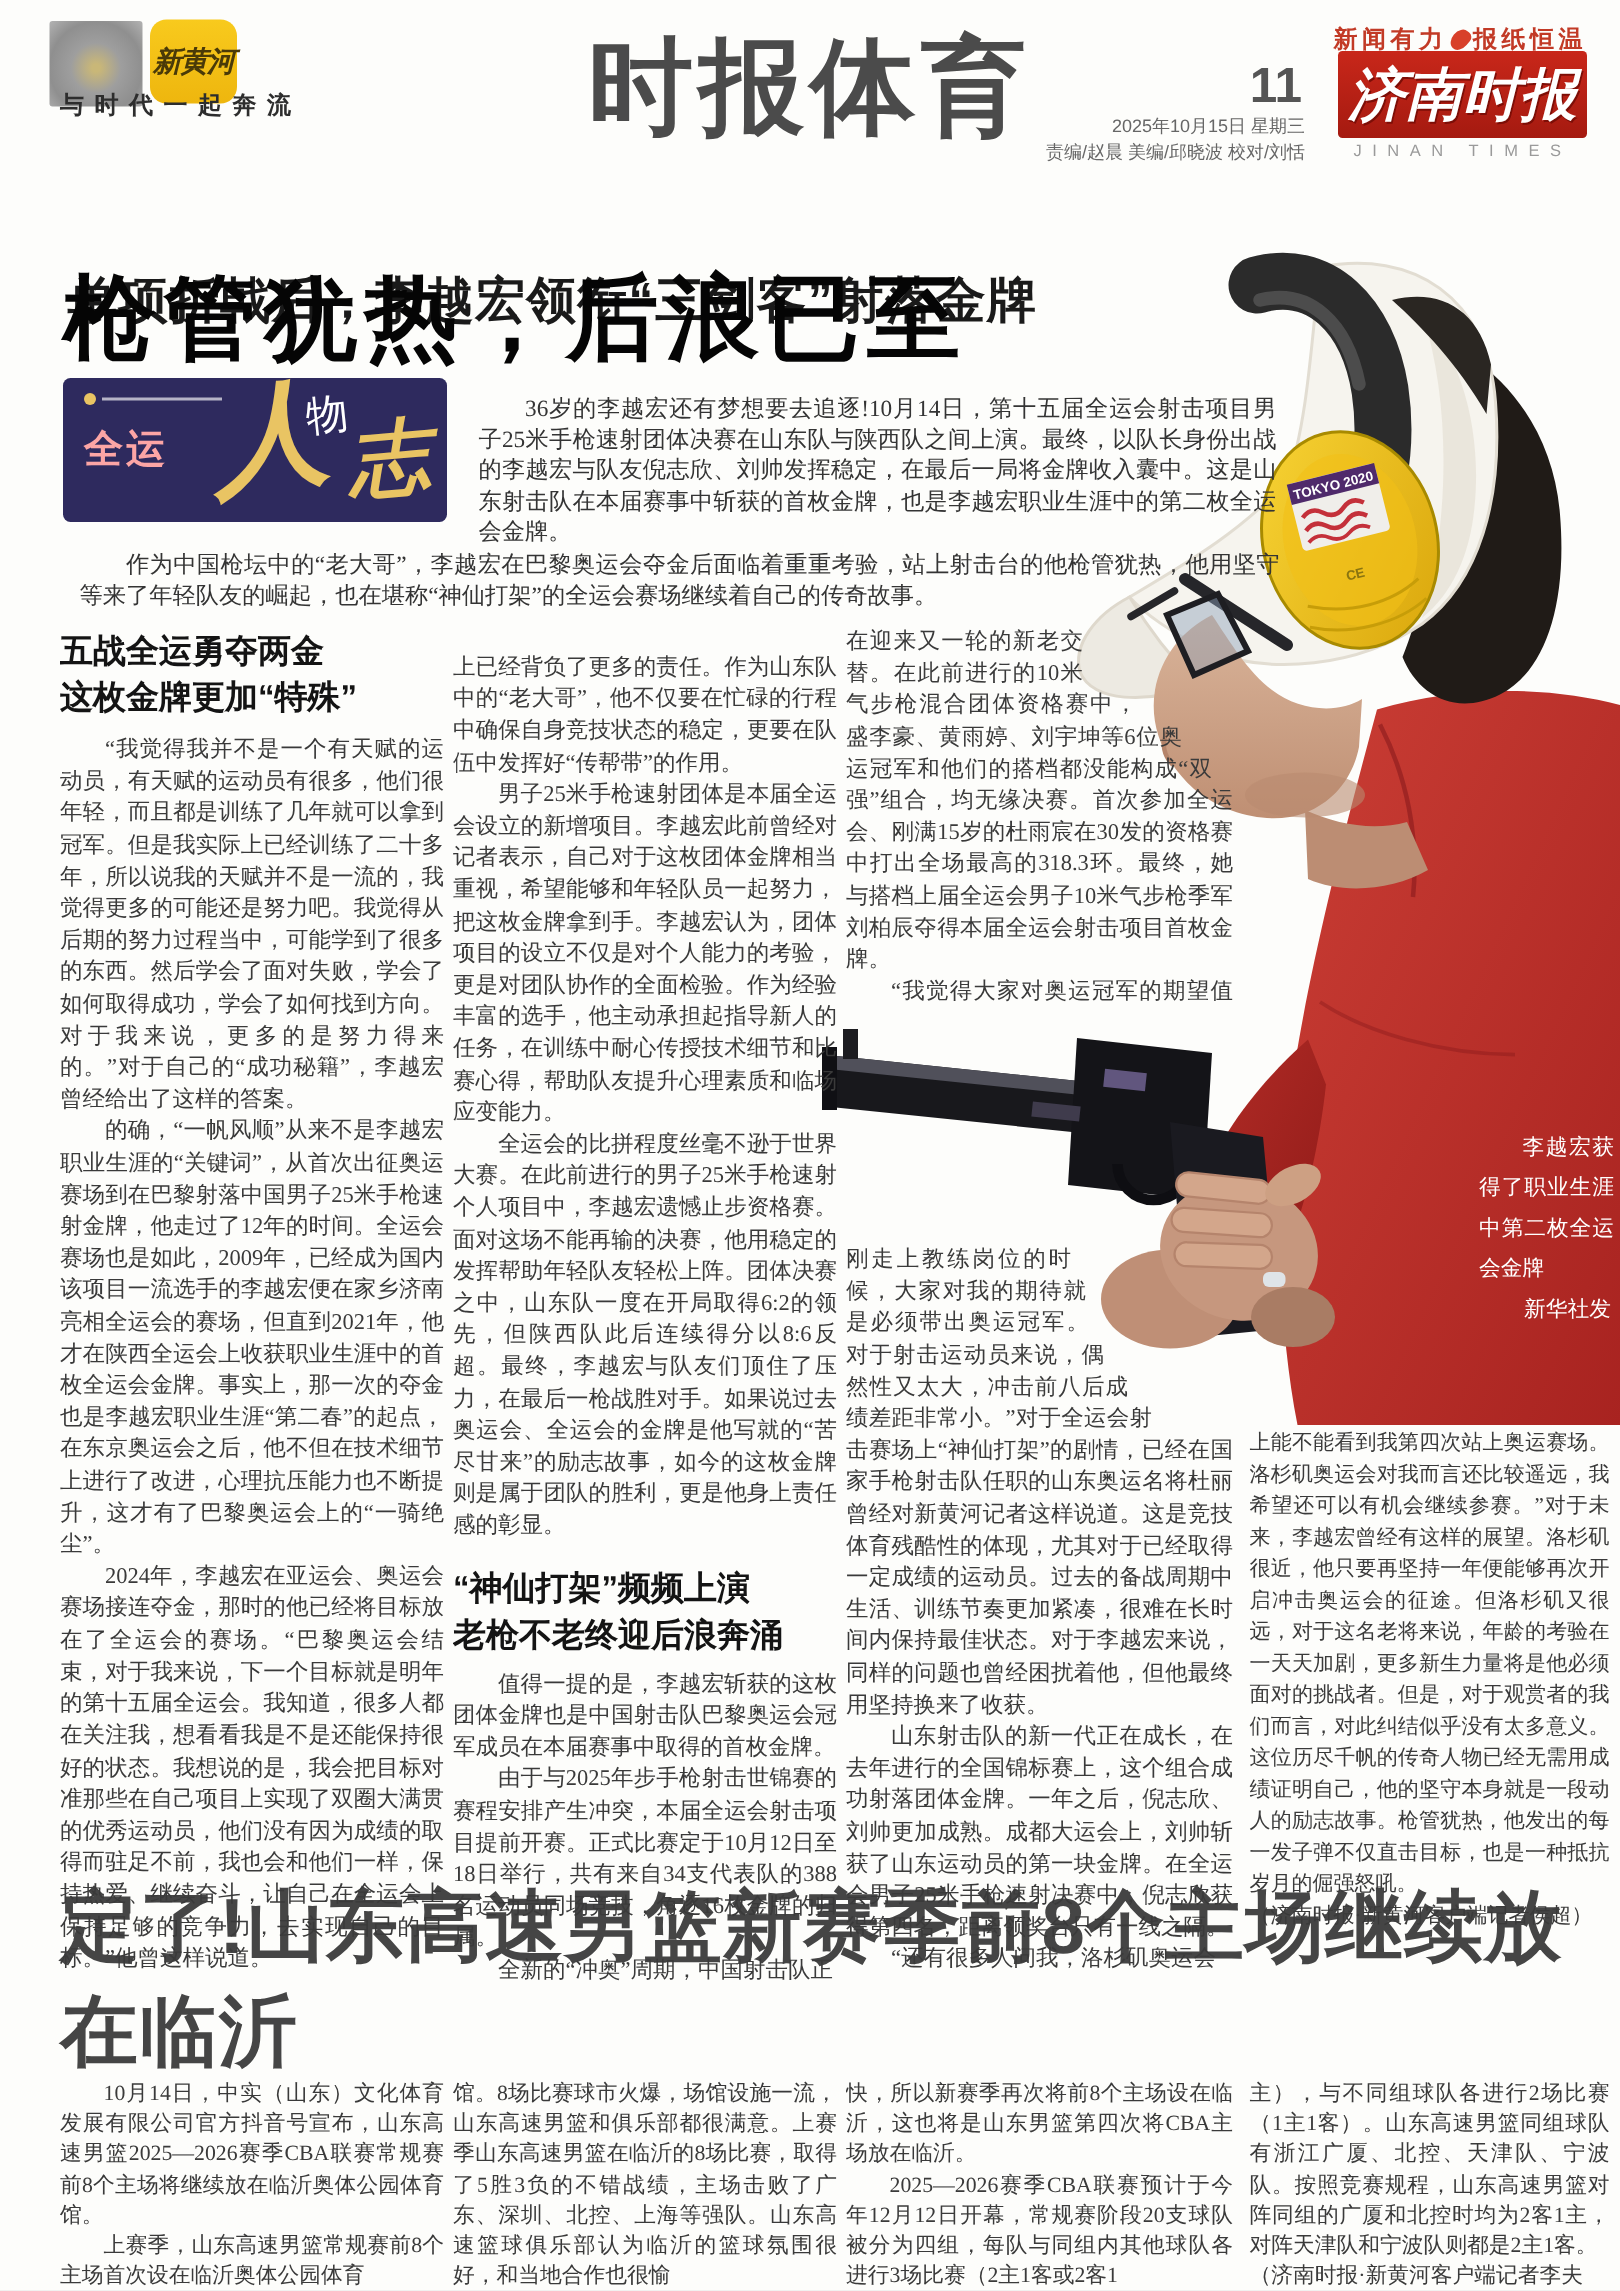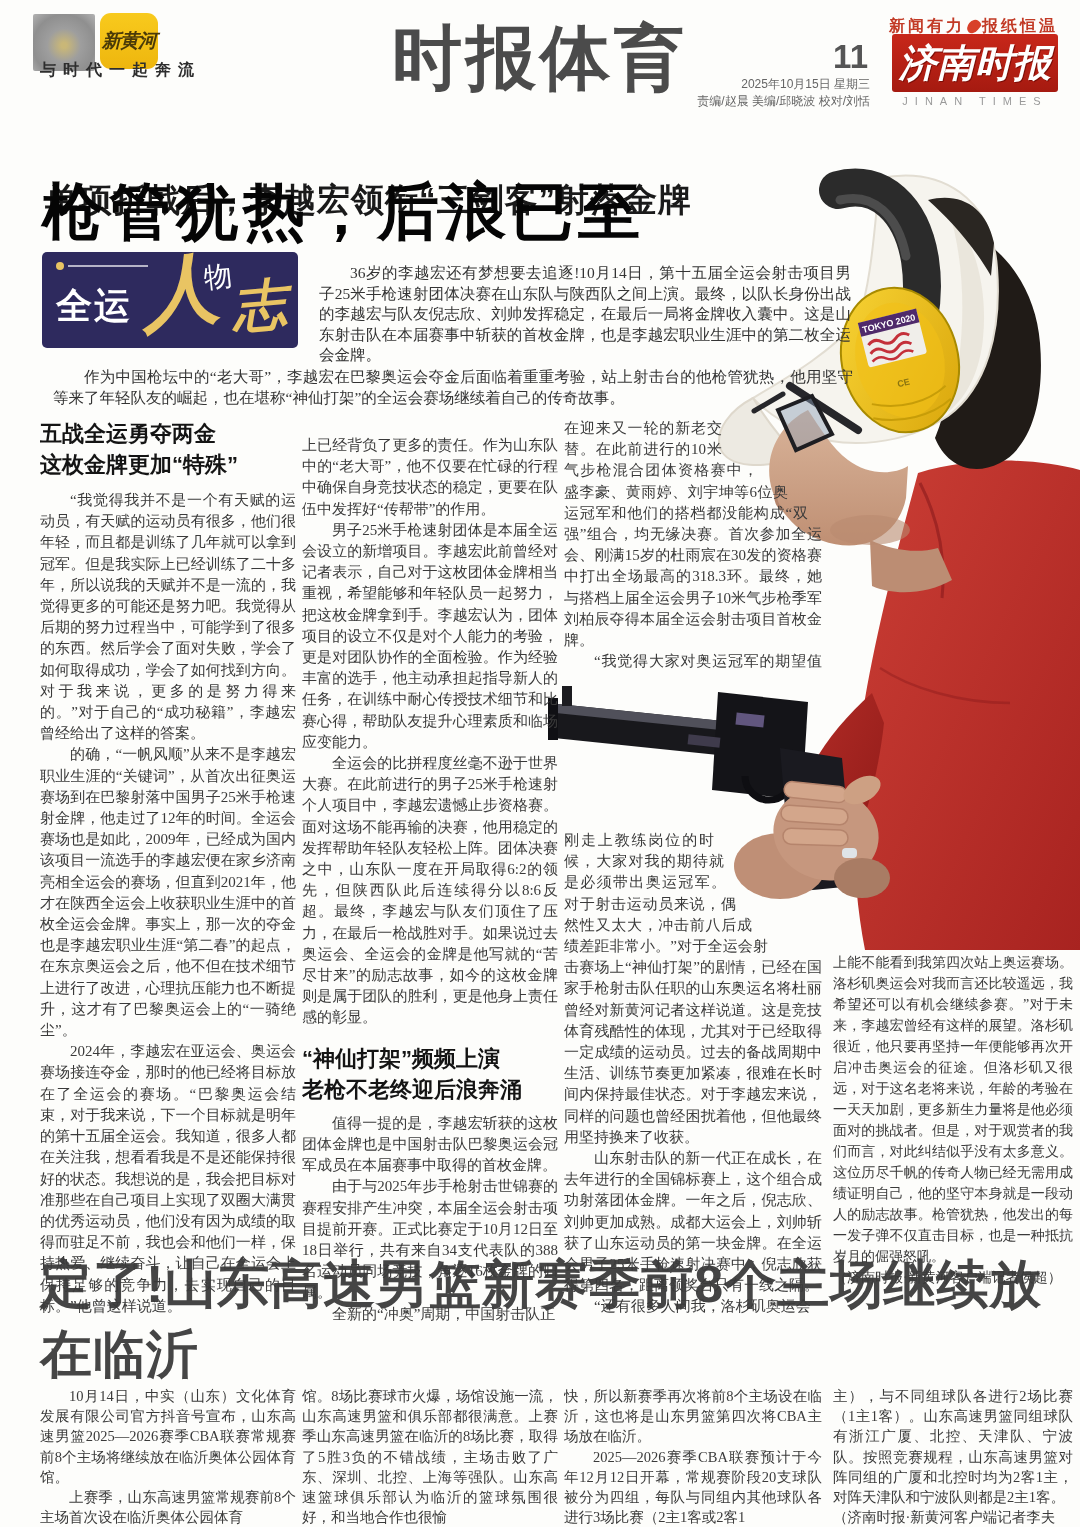--- a/index.html
+++ b/index.html
@@ -31,21 +31,21 @@
       color:#9a9a9a;font-family:"Liberation Sans", sans-serif;white-space:nowrap;}
   
   .kicker{left:45px;top:130px;font-size:33px;font-weight:700;color:#1a1a1a;letter-spacing:1px;
       font-family:"Liberation Sans", sans-serif;margin-top:48px;}
   .headline{left:42px;top:170px;font-size:62px;font-weight:900;color:#050505;letter-spacing:5px;
       font-family:"Liberation Sans", sans-serif;}
   
   .badge{left:42px;top:252px;width:256px;height:96px;background:#2e2a5e;border-radius:5px;overflow:hidden;}
   .badge .bdot{position:absolute;left:14px;top:10px;width:8px;height:8px;border-radius:50%;background:#e9c463;}
   .badge .bline{position:absolute;left:26px;top:13px;width:80px;height:2px;background:rgba(255,255,255,.65);}
-  .badge .b1{position:absolute;left:14px;top:30px;font-size:36px;font-weight:900;color:#ffffff;letter-spacing:2px;}
+  .badge .b1{position:absolute;left:14px;top:30px;font-size:26px;font-weight:900;color:#fca5a5;letter-spacing:2px;}
   .badge .b2{position:absolute;left:98px;top:-12px;font-size:78px;font-weight:900;font-style:italic;
       color:#e9c463;transform:rotate(-8deg);}
   .badge .b3{position:absolute;left:162px;top:6px;font-size:28px;color:#fff;transform:rotate(-6deg);}
   .badge .b4{position:absolute;left:190px;top:18px;font-size:54px;font-weight:900;font-style:italic;
       color:#e9c463;transform:rotate(-5deg);}
   
   .bt{font-size:15px;line-height:21.2px;text-align:justify;color:#3a3a3a;}
   .bt p{margin:0;}
   .bt p.ind{text-indent:2em;}
   .bt p.byline{text-align:left;text-indent:0;}
@@ -205,20 +205,24 @@
       <ellipse cx="286" cy="686" rx="53" ry="46" fill="#c6977e" transform="rotate(14 286 686)"></ellipse>
       <rect x="244" y="636" width="63" height="16" rx="8" fill="#d3a68b" stroke="#b5846c" stroke-width="1.5" transform="rotate(6 275 644)"></rect>
       <rect x="241" y="659" width="67" height="16" rx="8" fill="#d3a68b" stroke="#b5846c" stroke-width="1.5" transform="rotate(4 274 667)"></rect>
       <rect x="243" y="681" width="65" height="16" rx="8" fill="#d3a68b" stroke="#b5846c" stroke-width="1.5" transform="rotate(2 275 689)"></rect>
       <ellipse cx="322" cy="642" rx="20" ry="12" fill="#cda083" transform="rotate(-28 322 642)"></ellipse>
       <rect x="302" y="700" width="15" height="10" rx="4" fill="#dfe4e8"></rect>
       <ellipse cx="322" cy="730" rx="28" ry="20" fill="#a97c64"></ellipse>
     </g>
   </svg>
 
+  <div class="abs caption">
+    <p class="cap">李越宏获得了职业生涯中第二枚全运会金牌</p>
+    <p class="credit">新华社发</p>
+  </div>
 
   <div class="abs bt col1 txt-layer">
     <div class="colhead">
       <div>五战全运勇夺两金</div>
       <div>这枚金牌更加“特殊”</div>
     </div>
     <p class="ind">“我觉得我并不是一个有天赋的运动员，有天赋的运动员有很多，他们很年轻，而且都是训练了几年就可以拿到冠军。但是我实际上已经训练了二十多年，所以说我的天赋并不是一流的，我觉得更多的可能还是努力吧。我觉得从后期的努力过程当中，可能学到了很多的东西。然后学会了面对失败，学会了如何取得成功，学会了如何找到方向。对于我来说，更多的是努力得来的。”对于自己的“成功秘籍”，李越宏曾经给出了这样的答案。</p>
     <p class="ind">的确，“一帆风顺”从来不是李越宏职业生涯的“关键词”，从首次出征奥运赛场到在巴黎射落中国男子25米手枪速射金牌，他走过了12年的时间。全运会赛场也是如此，2009年，已经成为国内该项目一流选手的李越宏便在家乡济南亮相全运会的赛场，但直到2021年，他才在陕西全运会上收获职业生涯中的首枚全运会金牌。事实上，那一次的夺金也是李越宏职业生涯“第二春”的起点，在东京奥运会之后，他不但在技术细节上进行了改进，心理抗压能力也不断提升，这才有了巴黎奥运会上的“一骑绝尘”。</p>
     <p class="ind">2024年，李越宏在亚运会、奥运会赛场接连夺金，那时的他已经将目标放在了全运会的赛场。“巴黎奥运会结束，对于我来说，下一个目标就是明年的第十五届全运会。我知道，很多人都在关注我，想看看我是不是还能保持很好的状态。我想说的是，我会把目标对准那些在自己项目上实现了双圈大满贯的优秀运动员，他们没有因为成绩的取得而驻足不前，我也会和他们一样，保持热爱、继续奋斗，让自己在全运会上保持足够的竞争力，去实现自己的目标。”他曾这样说道。</p>
 

